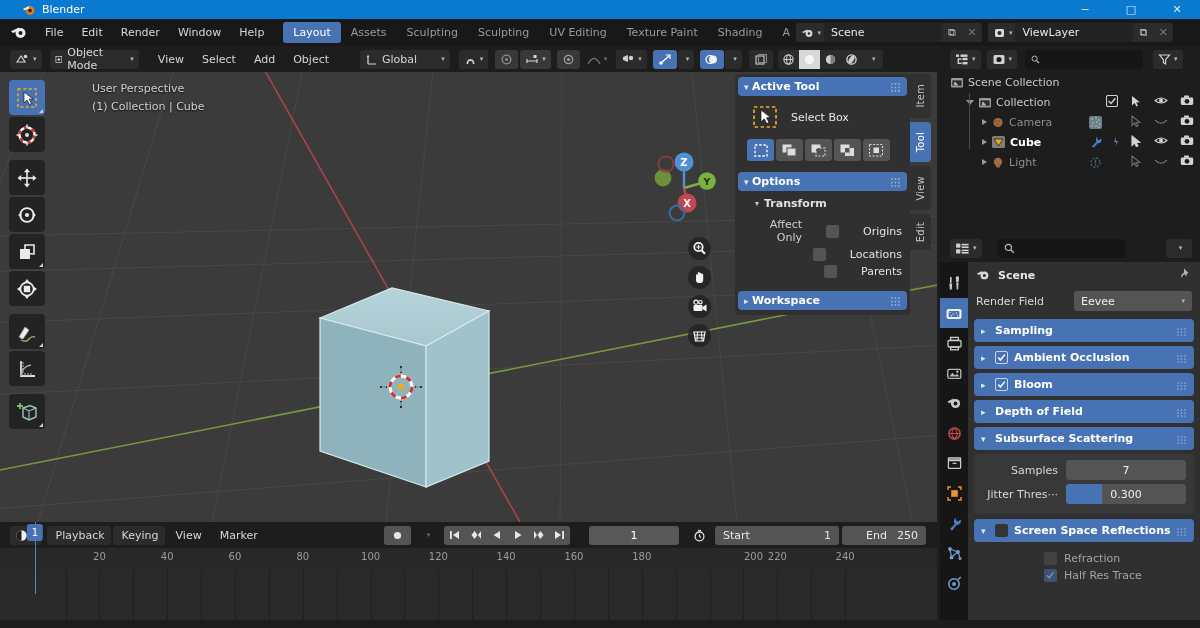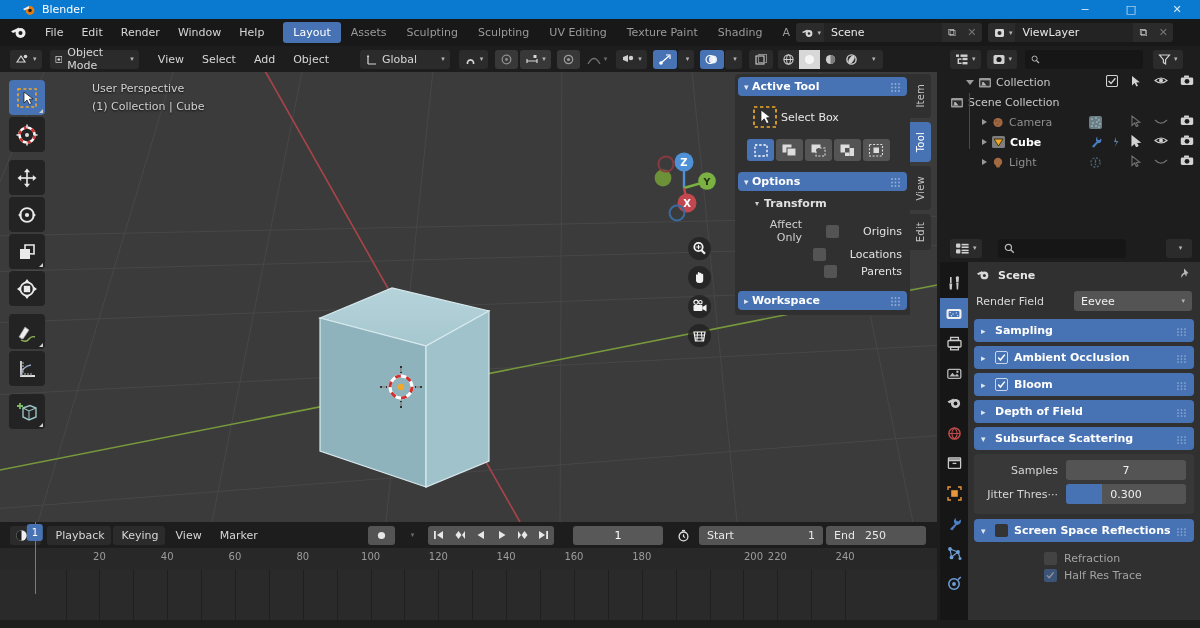--- a/index.html
+++ b/index.html
@@ -72,21 +72,21 @@
 
   
   #npanel{ position:absolute; right:27px; top:28px; width:175px; z-index:6;
     background:#303030; border-radius:4px 0 0 4px; padding-bottom:2px;}
   .pnl-head{ height:19px;background:#4772b3;border-radius:4px;display:flex;align-items:center;
      padding:0 6px; margin:3px 3px 0 3px; color:#fff;font-size:11px;font-weight:bold;}
   .pnl-head .dots{ margin-left:auto; }
   .pnl-body{ padding:6px 8px 8px 8px; }
   .sub-head{ display:flex;align-items:center;gap:5px;color:#e0e0e0;font-size:11px;
      font-weight:bold;padding:3px 0 6px 12px;}
-  .tool-row{ display:flex;align-items:center;padding:1px 0 8px 6px;}
+  .tool-row{ display:flex;align-items:center;gap:10px; padding:1px 0 8px 6px;}
   .tool-icon{ width:32px;height:28px;display:flex;align-items:center;justify-content:center;}
   .mode-row{ display:flex; gap:2px; padding-left:4px;}
   .mode-btn{ width:27px;height:22px;background:#545454;border-radius:3px;
      display:flex;align-items:center;justify-content:center;}
   .mode-btn.on{ background:#4772b3; }
   .opt-row{ display:flex;align-items:center;gap:24px;padding:2px 0; }
   .opt-label{ width:72px;text-align:right;color:#cfcfcf;font-size:11px; }
   .cbox{ width:13px;height:13px;background:#545454;border-radius:2px;flex:none; }
   .cbox.checked{ background:#4772b3; }
   .opt-name{ color:#e2e2e2;font-size:11px; }
@@ -761,21 +761,21 @@
         <svg width="13" height="13" viewBox="0 0 13 13">
             <circle cx="6.5" cy="7.4" r="4.4" fill="none" stroke="#e0e0e0" stroke-width="1.3"></circle>
             <path d="M6.5 5.2 L6.5 7.4 L8 8.6" stroke="#e0e0e0" stroke-width="1.2" fill="none"></path>
             <path d="M5 1.6 H8" stroke="#e0e0e0" stroke-width="1.4"></path>
           </svg>
       </div>
       <div class="tl-field" style="width:124px;justify-content:space-between">
         <span>Start</span>
         <span>1</span>
       </div>
-      <div class="tl-field" style="width:100px;justify-content:flex-start;margin-right:11px">
+      <div class="tl-field" style="width:84px;justify-content:flex-end;margin-right:11px">
         <span>End</span>
         <span>250</span>
       </div>
     </div>
   </div>
 
   <div id="tl-ruler">
       <div class="tick" style="left: 99.4016px;">20</div>
       <div class="tick" style="left: 167.193px;">40</div>
       <div class="tick" style="left: 234.984px;">60</div>
@@ -848,20 +848,31 @@
       <input style="background: transparent; border: 0px; outline: 0px; color: rgb(224, 224, 224); font-size: 11px; width: 92px; font-family: inherit;" placeholder="">
     </div>
     <div class="hbtn" style="margin-left:10px">
       <svg width="13" height="13" viewBox="0 0 13 13">
           <path d="M1.5 2 L11.5 2 L7.6 6.6 L7.6 11 L5.4 9.6 L5.4 6.6Z" fill="none" stroke="#d0d0d0" stroke-width="1.2"></path>
         </svg>
       <span class="chev">▾</span>
     </div>
   </div>
   <div id="ol-rows">
+      <div class="ol-row" style="padding-left: 10px;">
+        <span style="display: flex; align-items: center;">
+          <svg width="14" height="13" viewBox="0 0 14 13">
+            <rect x="1" y="2" width="12" height="9.4" rx="1.2" fill="#9a9a9a"></rect>
+            <rect x="2.4" y="4.4" width="9.2" height="5.4" fill="#2a2a2a"></rect>
+            <circle cx="5" cy="7" r="1.1" fill="#bbb"></circle>
+            <path d="M3 9.4 L6 6.6 L8.4 9.4Z" fill="#bbb"></path>
+          </svg>
+        </span>
+        <span class="ol-name">Scene Collection</span>
+      </div>
       <div class="ol-row" style="padding-left: 26px;">
         <i class="tri down"></i>
         <span style="display: flex; align-items: center;">
           <svg width="14" height="13" viewBox="0 0 14 13">
             <rect x="1" y="2" width="12" height="9.4" rx="1.2" fill="#9a9a9a"></rect>
             <rect x="2.4" y="4.4" width="9.2" height="5.4" fill="#2a2a2a"></rect>
             <circle cx="5" cy="7" r="1.1" fill="#bbb"></circle>
             <path d="M3 9.4 L6 6.6 L8.4 9.4Z" fill="#bbb"></path>
           </svg>
         </span>
@@ -877,31 +888,20 @@
           <span><svg width="14" height="11" viewBox="0 0 14 11">
               <path d="M1 5.5 Q7 0.6 13 5.5 Q7 10.4 1 5.5Z" fill="none" stroke="#d2d2d2" stroke-width="1.1"></path>
               <circle cx="7" cy="5.5" r="2" fill="#d2d2d2"></circle>
             </svg></span>
           <span><svg width="14" height="11" viewBox="0 0 14 11">
               <rect x="0.8" y="2.6" width="12.4" height="7.4" rx="1.4" fill="#d2d2d2"></rect>
               <rect x="4" y="0.6" width="5" height="2.2" rx=".6" fill="#d2d2d2"></rect>
               <circle cx="7" cy="6.3" r="2.4" fill="#1d1d1d"></circle>
             </svg></span>
         </div>
-      </div>
-      <div class="ol-row" style="padding-left: 10px;">
-        <span style="display: flex; align-items: center;">
-          <svg width="14" height="13" viewBox="0 0 14 13">
-            <rect x="1" y="2" width="12" height="9.4" rx="1.2" fill="#9a9a9a"></rect>
-            <rect x="2.4" y="4.4" width="9.2" height="5.4" fill="#2a2a2a"></rect>
-            <circle cx="5" cy="7" r="1.1" fill="#bbb"></circle>
-            <path d="M3 9.4 L6 6.6 L8.4 9.4Z" fill="#bbb"></path>
-          </svg>
-        </span>
-        <span class="ol-name">Scene Collection</span>
       </div>
       <div class="ol-row" style="padding-left: 42px;">
         <i class="tri"></i>
         <span style="display: flex; align-items: center;">
           <svg width="14" height="13" viewBox="0 0 14 13">
             <circle cx="7" cy="6.5" r="4.6" fill="#b9784a" opacity=".85"></circle>
             <circle cx="5.2" cy="5" r="1.3" fill="#8a5530"></circle>
             <circle cx="8.6" cy="5.6" r="1.1" fill="#8a5530"></circle>
             <circle cx="6.6" cy="8.4" r="1.2" fill="#8a5530"></circle>
           </svg>

